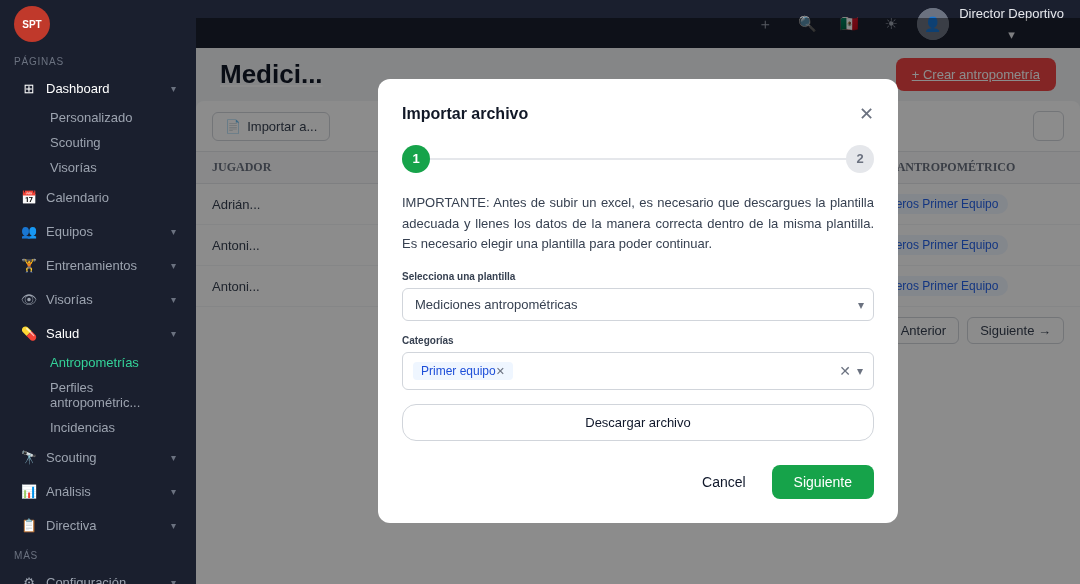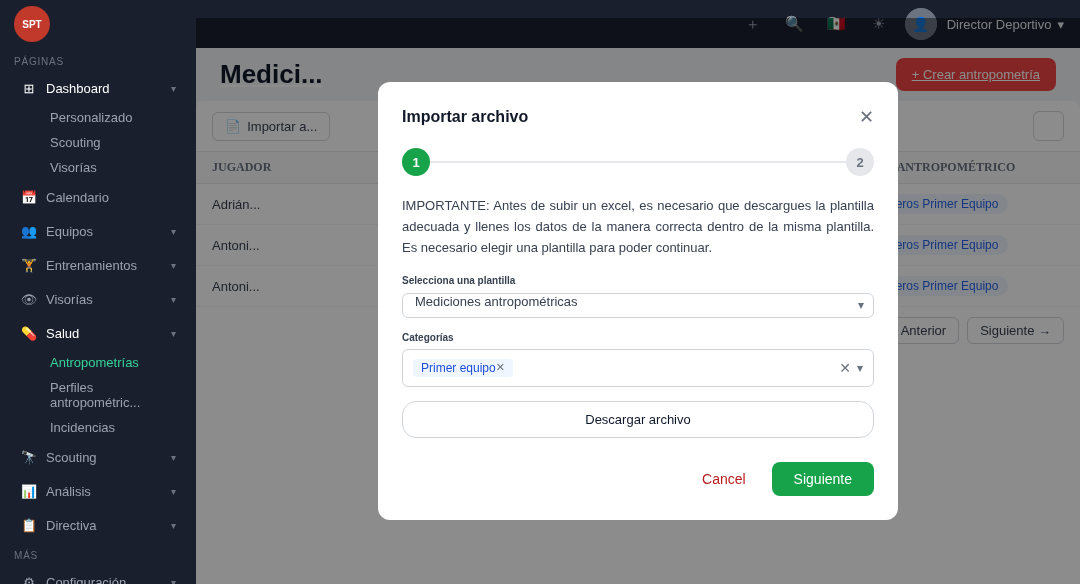--- a/index.html
+++ b/index.html
@@ -21,21 +21,21 @@
 
     
     .main { flex: 1; background: #f3f4f6; display: flex; flex-direction: column; position: relative; overflow: hidden; }
     .main-title { font-size: 26px; font-weight: 700; color: #111827; }
     .create-btn { background: #ef4444; color: white; border: none; padding: 9px 16px; border-radius: 8px; font-size: 13px; cursor: pointer; display: flex; align-items: center; gap: 6px; }
 
     
     .top-nav { background: #1a1f2e; height: 48px; display: flex; align-items: center; justify-content: flex-end; padding: 0 16px; gap: 10px; position: absolute; top: 0; left: 0; right: 0; }
     .nav-icon-btn { width: 32px; height: 32px; border-radius: 50%; display: flex; align-items: center; justify-content: center; cursor: pointer; color: #9ca3af; font-size: 15px; }
     .nav-avatar { width: 32px; height: 32px; border-radius: 50%; background: #6b7280; display: flex; align-items: center; justify-content: center; font-size: 12px; overflow: hidden; }
-    .nav-user { display: flex; align-items: center; gap: 6px; color: #e5e7eb; font-size: 13px; cursor: pointer; }
+    .nav-user { display: flex; align-items: center; gap: 6px; color: #e5e7eb; font-size: 13px; cursor: pointer; flex-direction: column; }
     .table-toolbar { padding: 10px 16px; display: flex; align-items: center; gap: 10px; border-bottom: 1px solid #e5e7eb; }
     .import-btn { display: flex; align-items: center; gap: 6px; font-size: 13px; color: #374151; border: 1px solid #d1d5db; border-radius: 6px; padding: 6px 12px; cursor: pointer; background: #fff; }
     .table-header { display: grid; grid-template-columns: 1fr 1fr 1fr 1fr; padding: 8px 16px; background: #f9fafb; border-bottom: 1px solid #e5e7eb; font-size: 12px; color: #6b7280; font-weight: 600; text-transform: uppercase; font-family: Liberation Serif, serif; }
     .table-row { display: grid; grid-template-columns: 1fr 1fr 1fr 1fr; padding: 10px 16px; border-bottom: 1px solid #f3f4f6; font-size: 13px; color: #374151; align-items: center; }
     .badge { display: inline-block; padding: 3px 10px; border-radius: 20px; font-size: 12px; background: #eff6ff; color: #2563eb; }
     .table-pagination { padding: 10px 16px; display: flex; align-items: center; justify-content: flex-end; gap: 8px; font-size: 13px; color: #6b7280; }
     .page-btn { border: 1px solid #d1d5db; border-radius: 6px; padding: 5px 12px; cursor: pointer; background: #fff; font-size: 13px; color: #374151; }
 
     
     .modal-overlay { position: absolute; inset: 0; background: rgba(0,0,0,0.45); display: flex; align-items: center; justify-content: center; z-index: 100; margin-top: 18px; }
@@ -46,30 +46,30 @@
     
     .steps { display: flex; align-items: center; gap: 0; margin-bottom: 20px; }
     .step-circle { width: 28px; height: 28px; border-radius: 50%; display: flex; align-items: center; justify-content: center; font-size: 13px; font-weight: 700; }
     .step-circle.active { background: #16a34a; color: #fff; }
     .step-circle.inactive { background: #e5e7eb; color: #6b7280; }
     .step-line { flex: 1; height: 2px; background: #e5e7eb; }
     
     .modal-note { font-size: 13px; color: #374151; line-height: 1.6; text-align: justify; margin-bottom: 16px; }
     .form-label { font-size: 10px; color: #374151; margin-bottom: 6px; font-weight: 700; }
     .select-wrapper { position: relative; margin-bottom: 14px; }
-    .select-field { width: 100%; border: 1px solid #d1d5db; border-radius: 6px; padding: 0 32px 8px 12px; font-size: 13px; color: #374151; background: #fff; appearance: none; cursor: pointer; }
+    .select-field { width: 100%; border: 1px solid #d1d5db; border-radius: 6px; padding: 8px 32px 8px 12px; font-size: 13px; color: #374151; background: #fff; appearance: none; cursor: pointer; }
     .select-chevron { position: absolute; right: 10px; top: 50%; transform: translateY(-50%); color: #6b7280; pointer-events: none; font-size: 12px; }
     .tags-field { display: flex; align-items: center; border: 1px solid #d1d5db; border-radius: 6px; padding: 6px 10px; flex-wrap: wrap; gap: 6px; min-height: 38px; background: #fff; }
     .tag { background: #eff6ff; color: #1d4ed8; border-radius: 4px; padding: 2px 8px; font-size: 12px; display: flex; align-items: center; }
     .tag-remove { cursor: pointer; color: #6b7280; font-size: 11px; }
     .tags-clear { margin-left: auto; color: #6b7280; cursor: pointer; font-size: 14px; }
     .tags-chevron { color: #6b7280; font-size: 12px; cursor: pointer; }
     .download-btn { width: 100%; padding: 10px; border: 1px solid #d1d5db; border-radius: 14px; background: #fff; color: #0f172a; font-size: 13px; cursor: pointer; text-align: center; margin-bottom: 4px; }
     .modal-footer { display: flex; align-items: center; justify-content: flex-end; gap: 10px; margin-top: 20px; }
-    .cancel-btn { border: none; background: none; color: #b91c1c; font-size: 14px; cursor: pointer; padding: 8px 16px; }
+    .cancel-btn { border: none; background: none; color: #0f172a; font-size: 14px; cursor: pointer; padding: 8px 16px; }
     .next-btn { background: #16a34a; color: #fff; border: none; border-radius: 8px; padding: 9px 22px; font-size: 14px; cursor: pointer; font-weight: 500; }
   </style>
 </head>
 <body>
 
 <div class="sidebar">
   <div class="sidebar-logo">
     <div class="sidebar-logo-img">SPT</div>
   </div>
 

